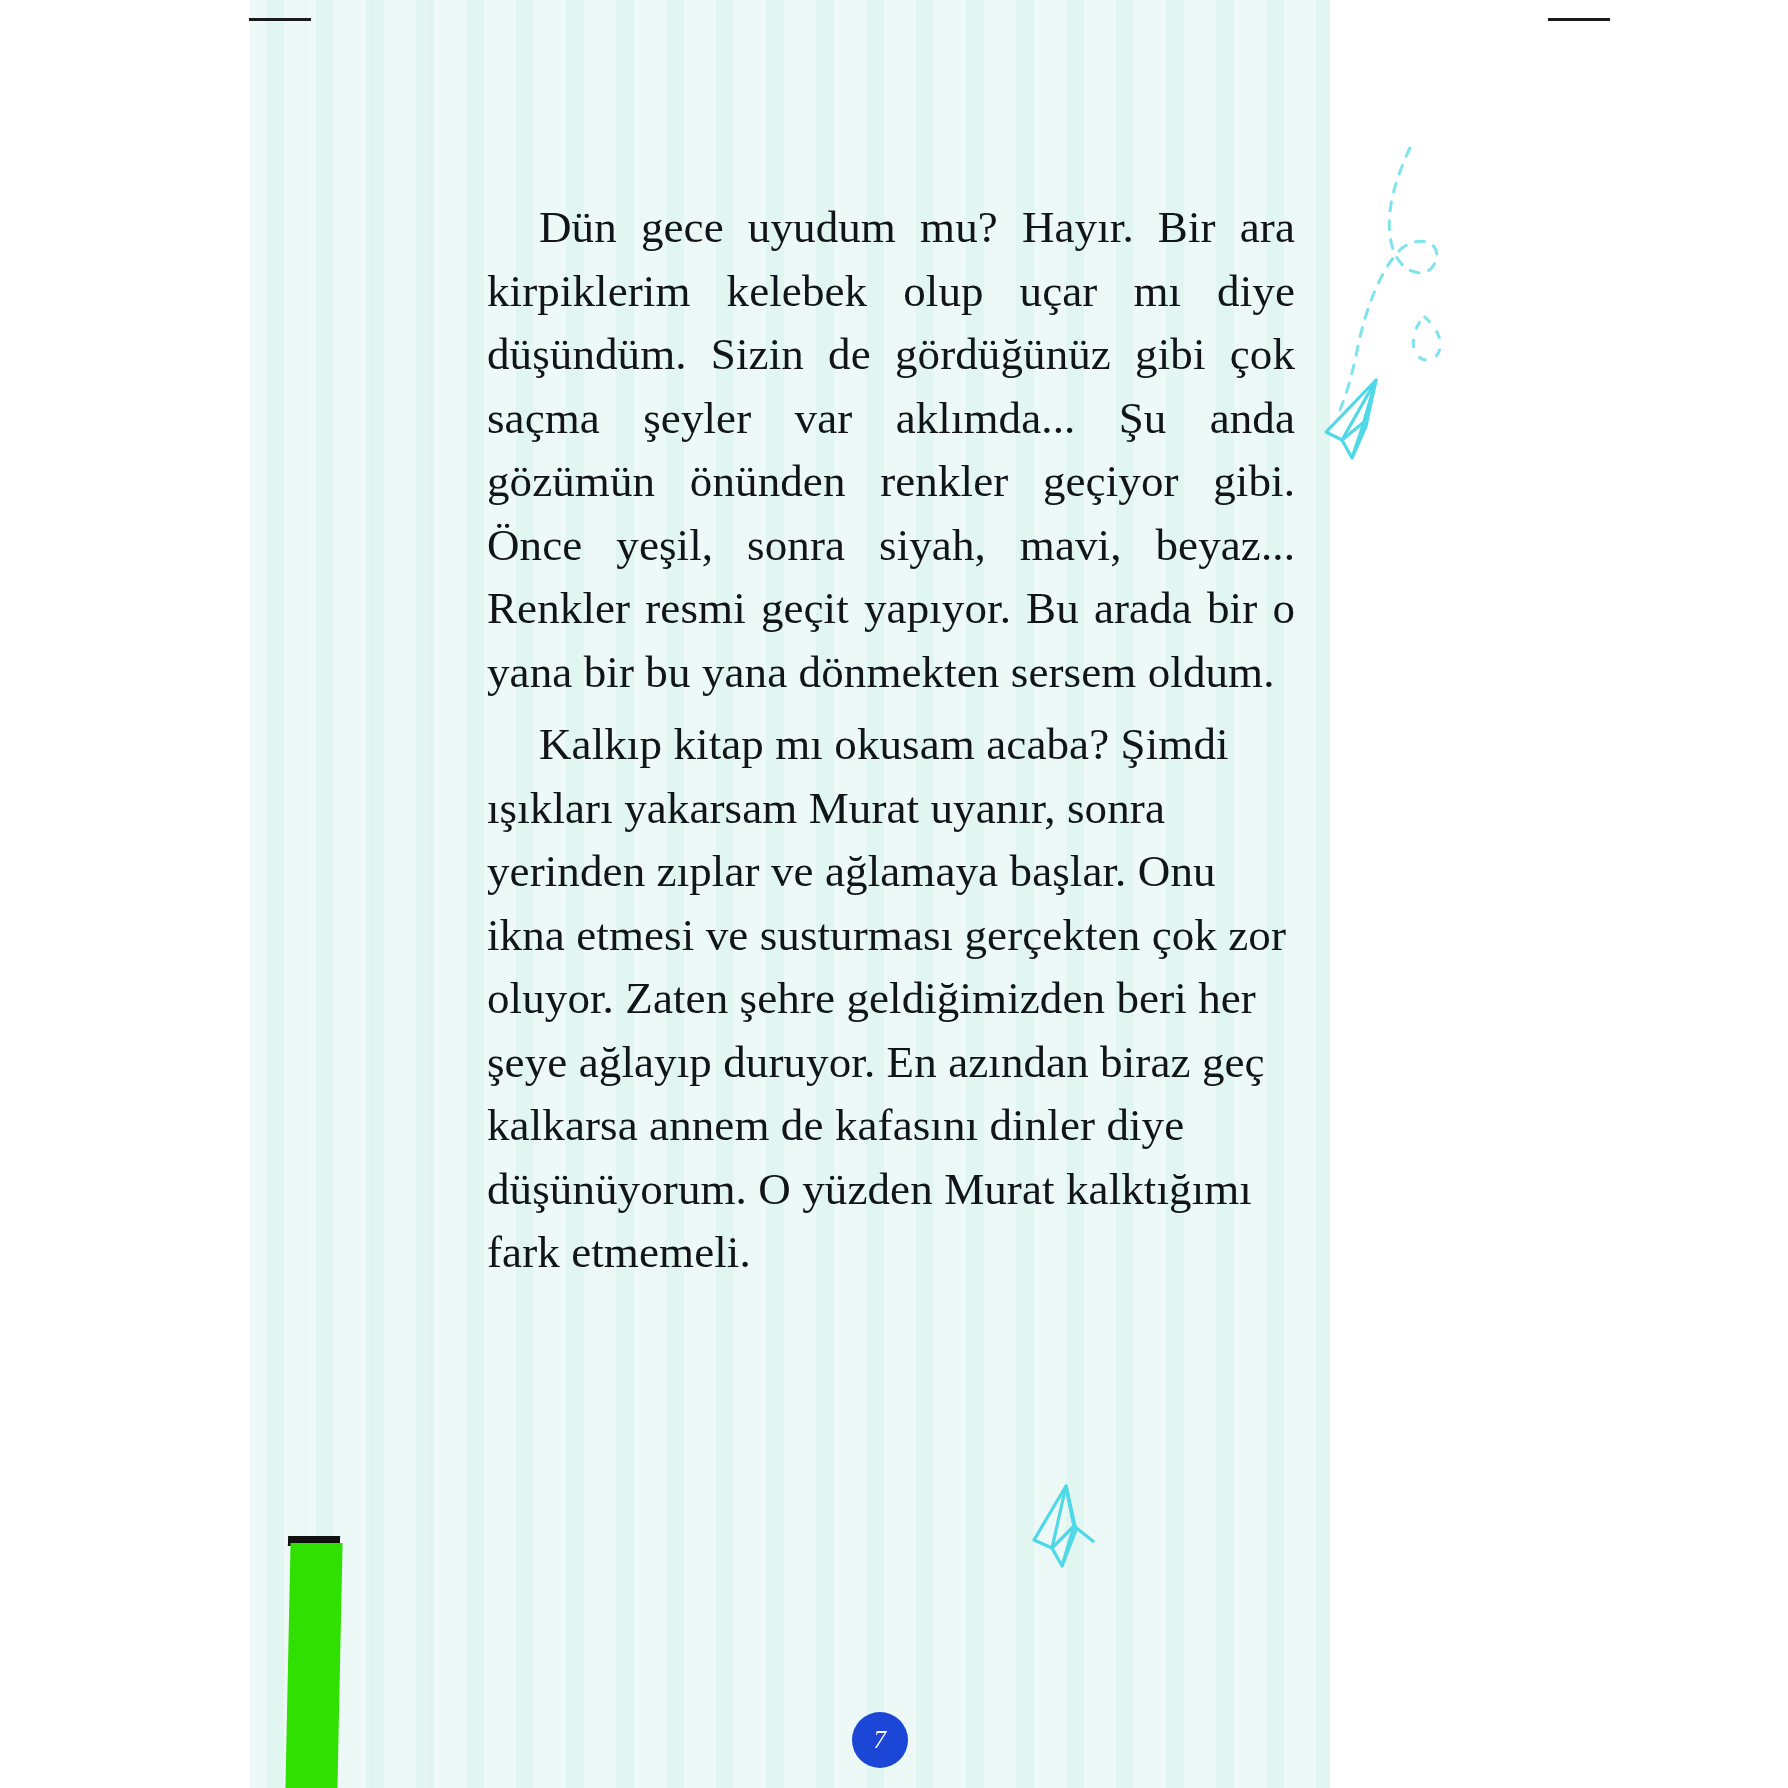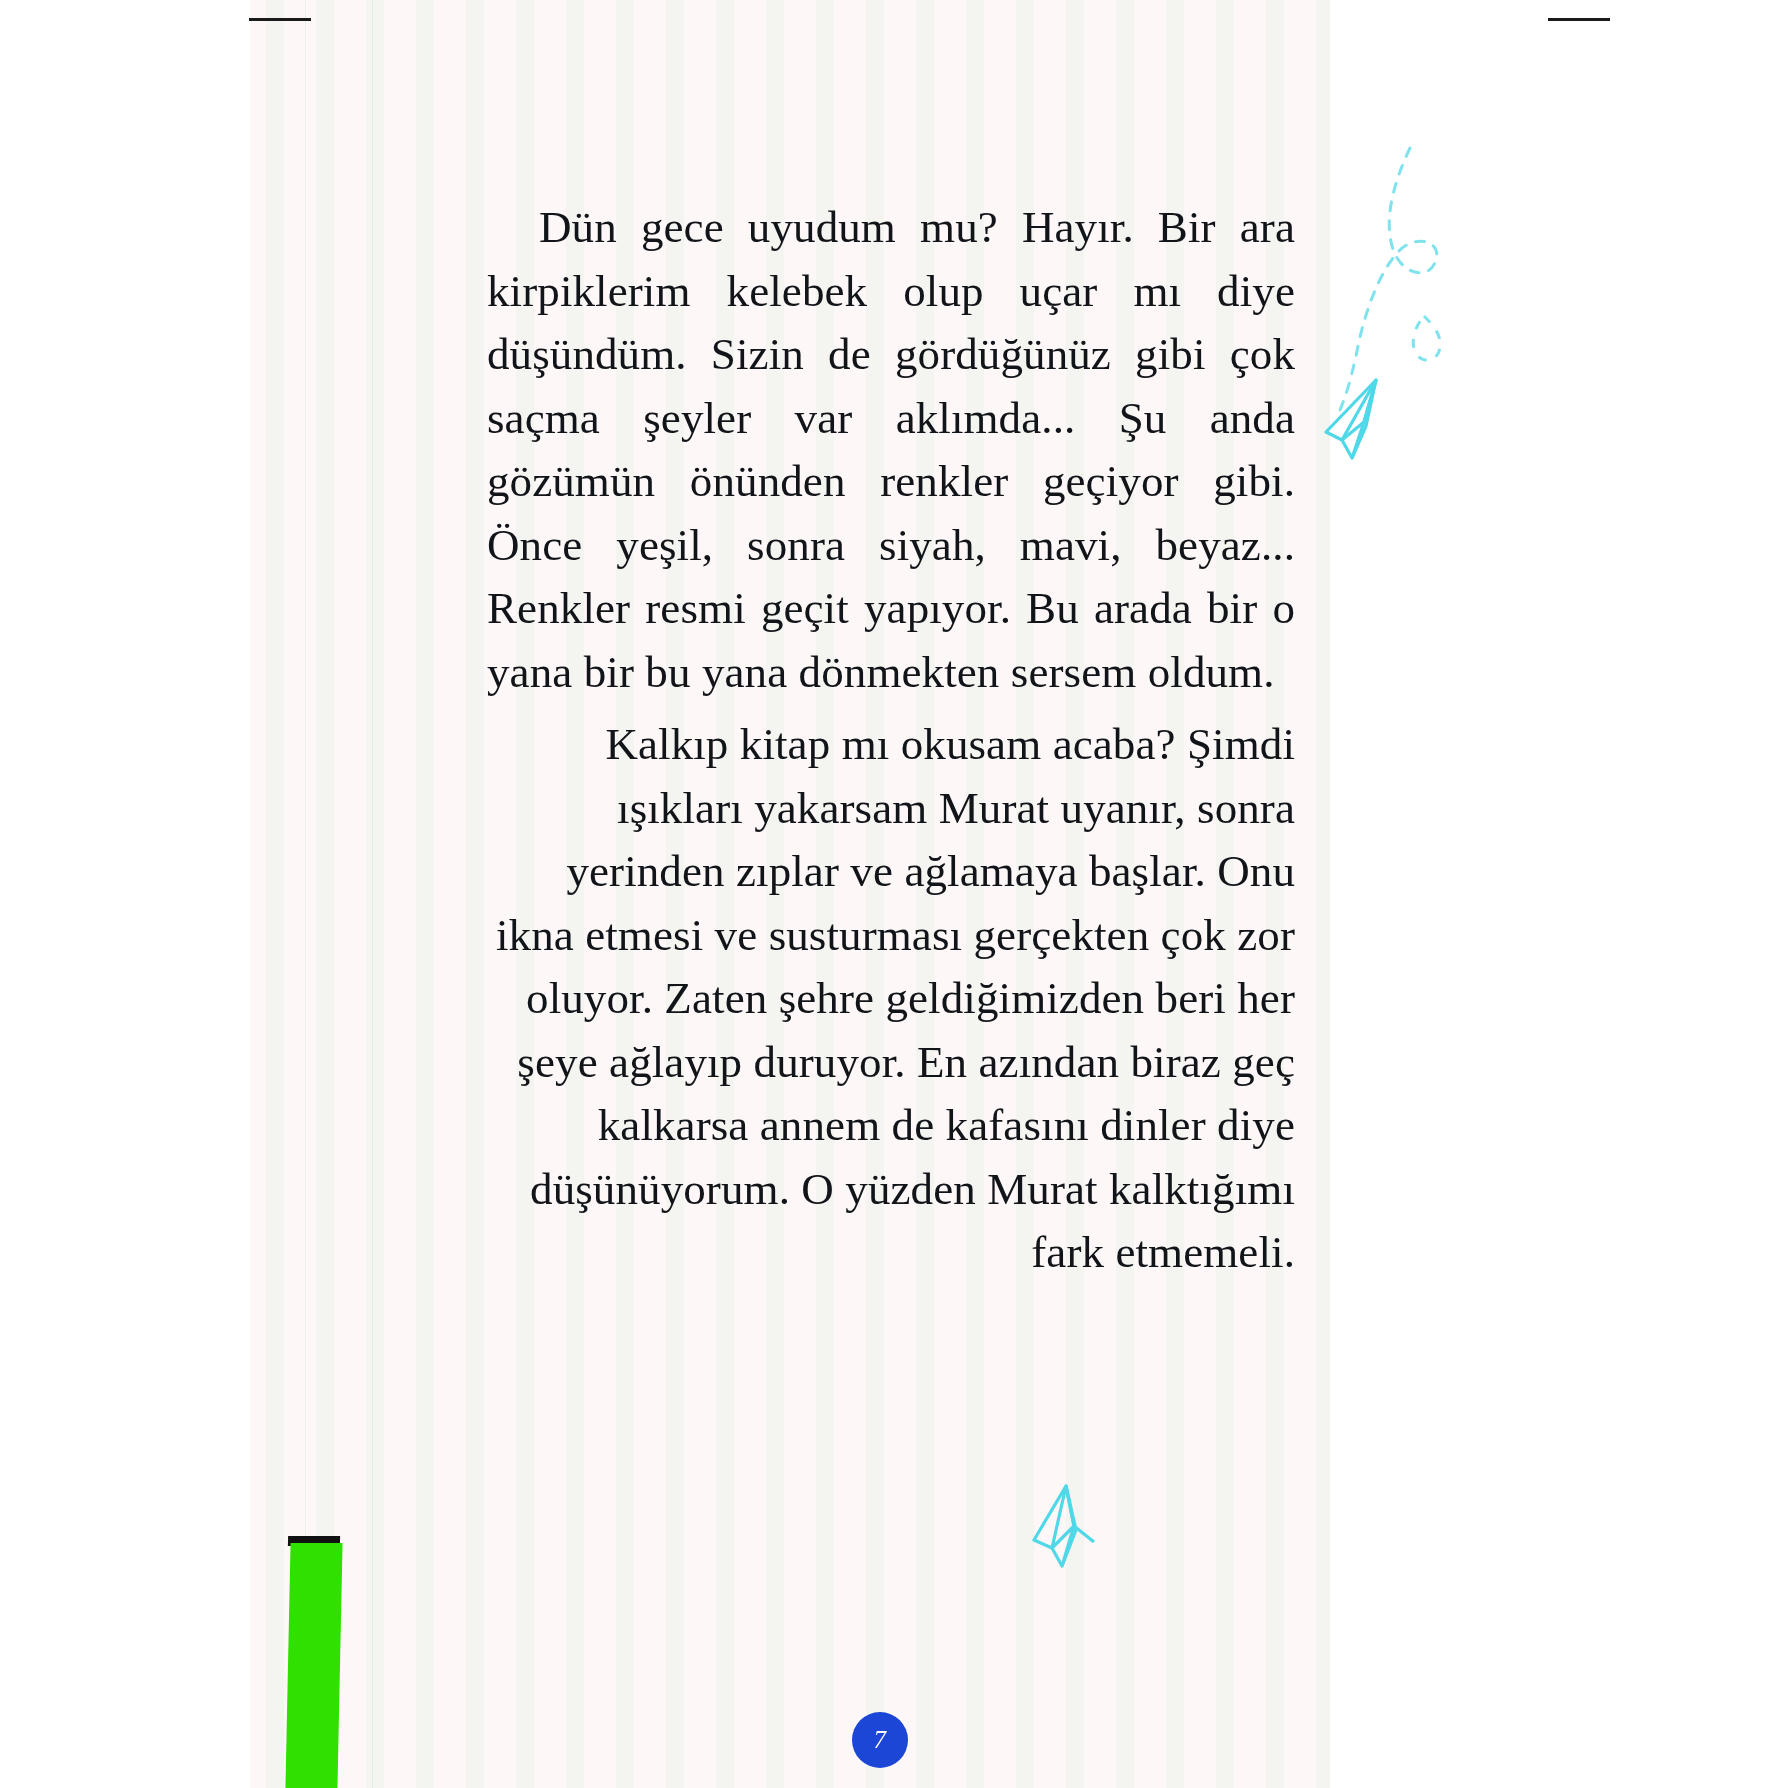--- a/index.html
+++ b/index.html
@@ -13,21 +13,21 @@
     overflow: hidden;
     font-family: "Liberation Serif", serif;
   }
 
   
   #page {
     position: absolute;
     left: 0; top: 0;
     width: 1572px;
     height: 1788px;
-    background: #fca5a5;
+    background: #14b8a6;
     padding-left: 36px;
   }
 
   
   #sheet {
     position: absolute;
     left: 250px;
     top: 0;
     width: 1080px;
     height: 1788px;
@@ -120,21 +120,21 @@
     font-family: "Liberation Serif", serif;
     font-size: 45px;
     line-height: 63.5px;
     color: #111418;
     text-align: justify;
     text-justify: inter-word;
     letter-spacing: 0.1px;
     text-indent: 52px;
   }
   .para + .para { margin-top: 9px; }
-  .para:last-child { text-align: right; }
+  .para:last-child { text-align: left; }
 
   
   #plane-top {
     position: absolute;
     left: 1318px;
     top: 140px;
     width: 140px;
     height: 360px;
     pointer-events: none;
   }

